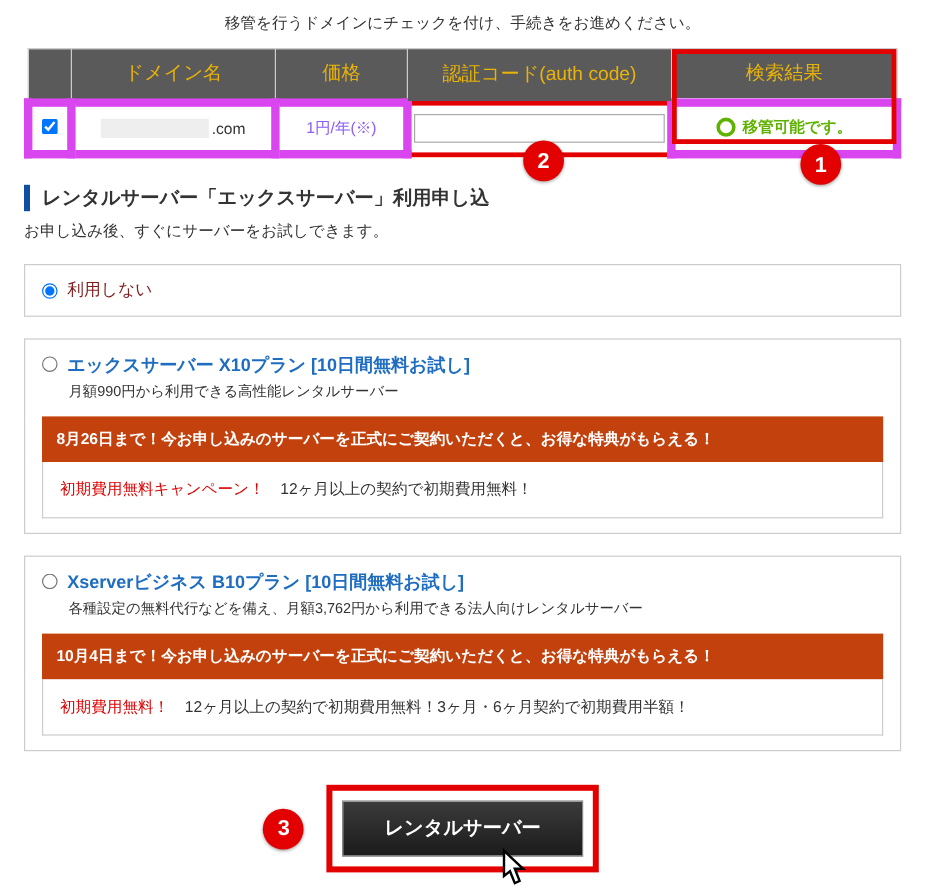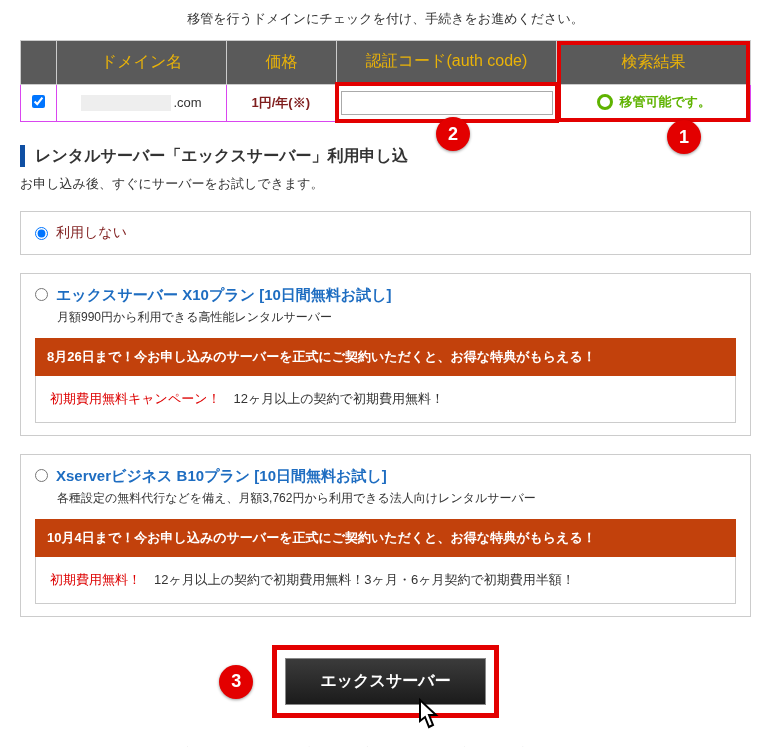--- a/index.html
+++ b/index.html
@@ -27,40 +27,40 @@
       background: #5a5a5a;
       color: #eab308;
       padding: 10px 6px;
       font-weight: normal;
       font-size: 16px;
       text-align: center;
       border: 1px solid #ccc;
     }
     td {
       padding: 8px;
-      border: 1px solid #d946ef;
+      border: 7px solid #d946ef;
       text-align: center;
       vertical-align: middle;
     }
     .col-check { width: 36px; }
     .col-domain { width: 170px; }
     .col-price { width: 110px; }
     .col-auth { width: 220px; }
     .col-result { width: auto; }
     .domain-box {
       display: inline-block;
       background: #eee;
       color: #999;
       width: 90px;
       height: 16px;
       vertical-align: middle;
       margin-right: 2px;
     }
     .domain-text { vertical-align: middle; }
-    .price-red { color: #7f1d1d; font-weight: bold; }
+    .price-red { color: #8b5cf6; font-weight: normal; }
     .auth-input {
       width: 100%;
       height: 24px;
       padding: 2px 4px;
       border: 1px solid #aaa;
       font-size: 12px;
       color: #999;
       background: #fff;
     }
     .result-wrap {
@@ -306,21 +306,21 @@
   <div class="plan-desc">各種設定の無料代行などを備え、月額3,762円から利用できる法人向けレンタルサーバー</div>
   <div class="campaign-banner">10月4日まで！今お申し込みのサーバーを正式にご契約いただくと、お得な特典がもらえる！</div>
   <div class="campaign-sub">
     <span class="hl-red">初期費用無料！</span><span>　12ヶ月以上の契約で初期費用無料！3ヶ月・6ヶ月契約で初期費用半額！</span>
   </div>
 </div>
 
 <div class="submit-wrap">
   <div class="submit-frame rel">
     <div class="num-badge badge3">3</div>
-    <button class="submit-btn">エックスサーバー</button>
+    <button class="submit-btn">レンタルサーバー</button>
     <svg class="cursor-icon" width="32" height="38" viewBox="0 0 32 38">
       <path d="M8 3 L8 24 L13 20 L17 30 L21 28 L17 18 L24 18 Z" fill="#fff" stroke="#000" stroke-width="2"></path>
     </svg>
   </div>
 </div>
 
 <div class="footnotes">
   <div>(※)表記している価格には、現在実施中のキャンペーンの割引価格が適用されています。割引価格の適用は、ご契約1年目に限ります。</div>
 
 </div>

